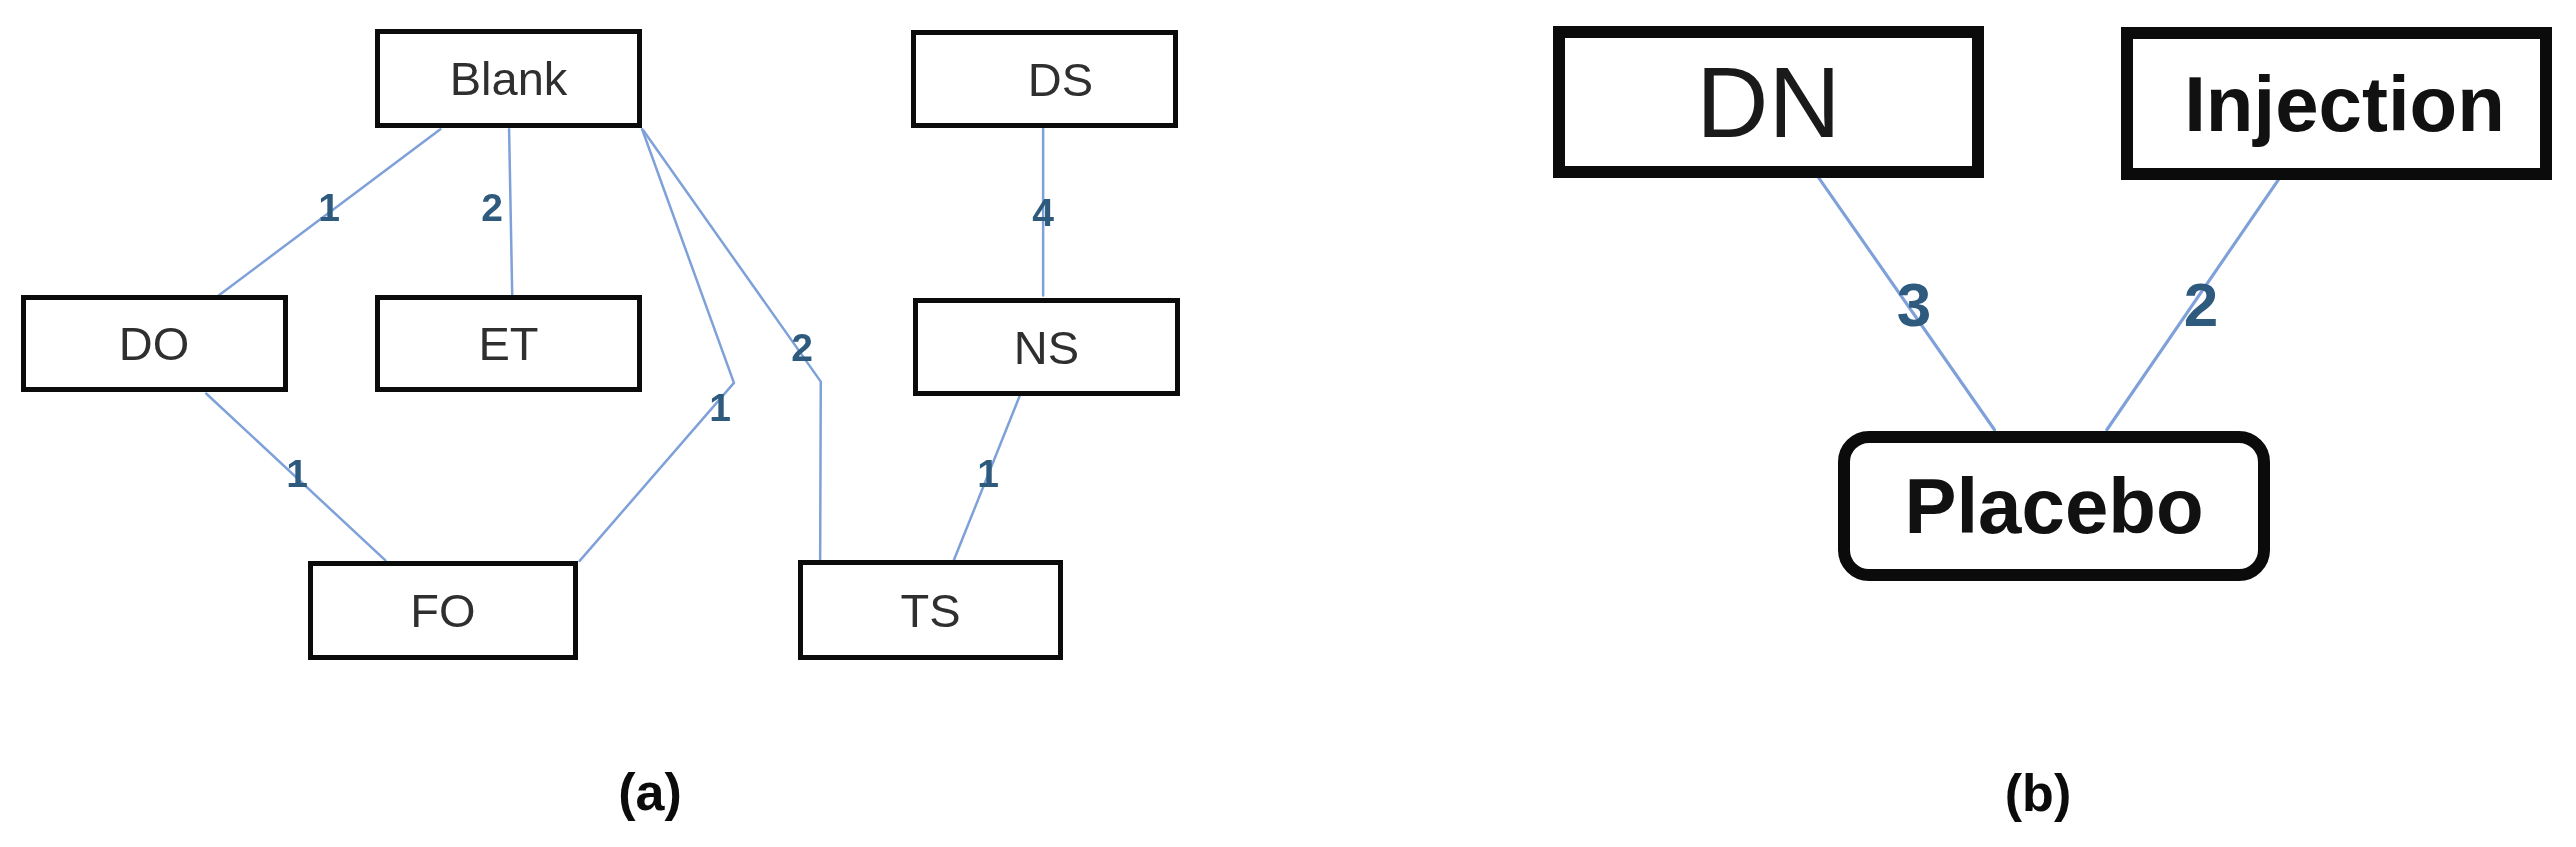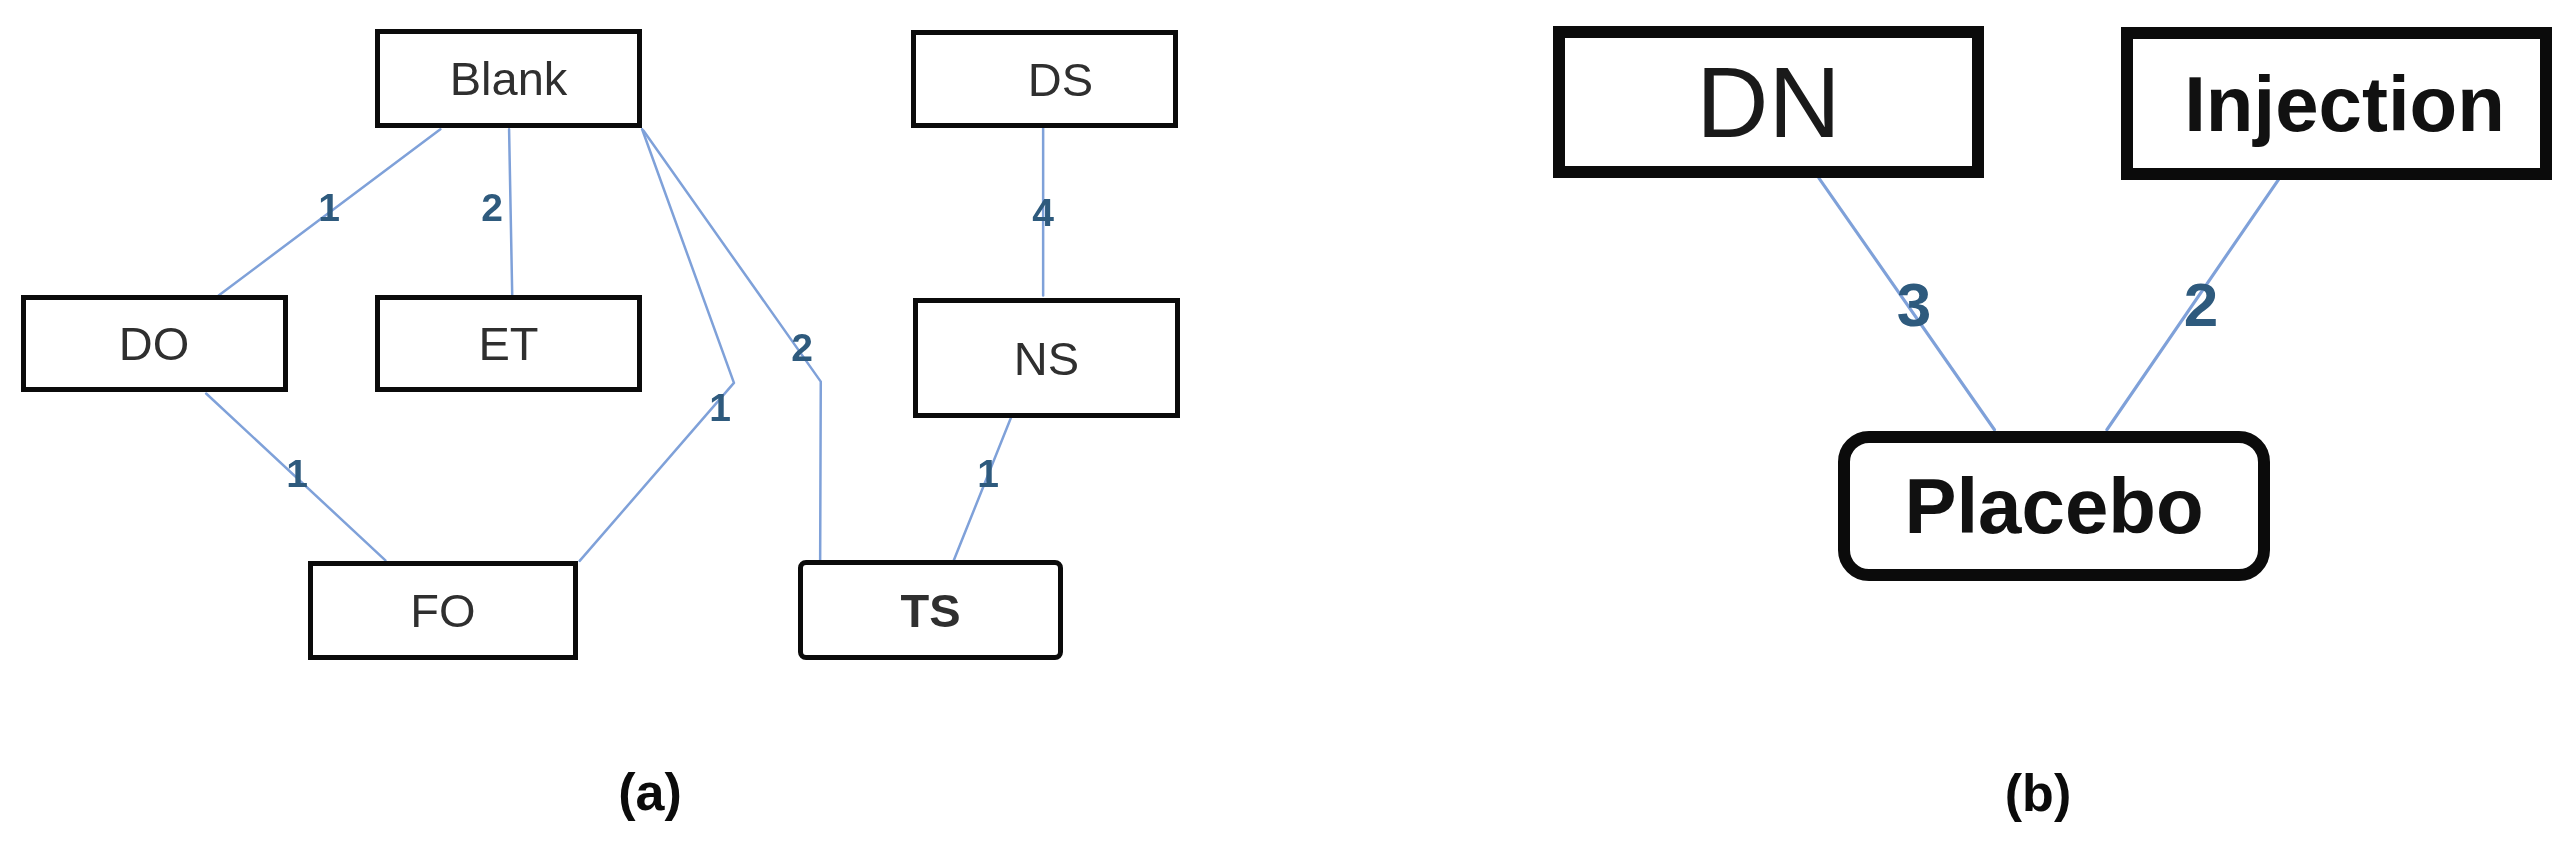--- a/index.html
+++ b/index.html
@@ -48,22 +48,22 @@
     <div class="edge-label" style="left: 492px; top: 207px; font-size: 39px; color: rgb(46, 90, 125);">2</div>
     <div class="edge-label" style="left: 720px; top: 407px; font-size: 39px; color: rgb(46, 90, 125);">1</div>
     <div class="edge-label" style="left: 802px; top: 347px; font-size: 39px; color: rgb(46, 90, 125);">2</div>
     <div class="edge-label" style="left: 297px; top: 473px; font-size: 39px; color: rgb(46, 90, 125);">1</div>
     <div class="edge-label" style="left: 1043px; top: 212px; font-size: 39px; color: rgb(46, 90, 125);">4</div>
     <div class="edge-label" style="left: 988px; top: 473px; font-size: 39px; color: rgb(46, 90, 125);">1</div>
     <div class="node" style="left: 375px; top: 29px; width: 267px; height: 99px; border-width: 5px; border-color: rgb(11, 11, 11); font-size: 47px; font-weight: 400; color: rgb(47, 47, 47);">Blank</div>
     <div class="node" style="left: 911px; top: 30px; width: 267px; height: 98px; border-width: 5px; border-color: rgb(11, 11, 11); font-size: 47px; font-weight: 400; color: rgb(47, 47, 47); padding-left: 32px;">DS</div>
     <div class="node" style="left: 20.6px; top: 295px; width: 267px; height: 97px; border-width: 5px; border-color: rgb(11, 11, 11); font-size: 47px; font-weight: 400; color: rgb(47, 47, 47);">DO</div>
     <div class="node" style="left: 375px; top: 295px; width: 267px; height: 97px; border-width: 5px; border-color: rgb(11, 11, 11); font-size: 47px; font-weight: 400; color: rgb(47, 47, 47);">ET</div>
-    <div class="node" style="left: 913px; top: 298px; width: 267px; height: 120px; border-width: 5px; border-color: rgb(11, 11, 11); font-size: 47px; font-weight: 400; color: rgb(47, 47, 47);">NS</div>
+    <div class="node" style="left: 913px; top: 298px; width: 267px; height: 98px; border-width: 5px; border-color: rgb(11, 11, 11); font-size: 47px; font-weight: 400; color: rgb(47, 47, 47);">NS</div>
     <div class="node" style="left: 308px; top: 561px; width: 270px; height: 99px; border-width: 5px; border-color: rgb(11, 11, 11); font-size: 47px; font-weight: 400; color: rgb(47, 47, 47);">FO</div>
-    <div class="node" style="left: 798px; top: 560px; width: 265px; height: 100px; border-width: 5px; border-color: rgb(11, 11, 11); font-size: 47px; font-weight: 700; color: rgb(47, 47, 47); border-radius: 8px;">TS</div>
+    <div class="node" style="left: 798px; top: 560px; width: 265px; height: 100px; border-width: 5px; border-color: rgb(11, 11, 11); font-size: 47px; font-weight: 400; color: rgb(47, 47, 47);">TS</div>
     <div class="edge-label" style="left: 1914px; top: 305px; font-size: 62px; color: rgb(46, 90, 125);">3</div>
     <div class="edge-label" style="left: 2201px; top: 305px; font-size: 62px; color: rgb(46, 90, 125);">2</div>
     <div class="node" style="left: 1553px; top: 26px; width: 431px; height: 152px; border-width: 12px; border-color: rgb(11, 11, 11); font-size: 100px; font-weight: 400; color: rgb(26, 26, 26);">DN</div>
     <div class="node" style="left: 2121px; top: 27px; width: 431px; height: 153px; border-width: 12px; border-color: rgb(11, 11, 11); font-size: 78px; font-weight: 700; color: rgb(17, 17, 17); padding-left: 16px;">Injection</div>
     <div class="node" style="left: 1838px; top: 431px; width: 432px; height: 150px; border-width: 12px; border-color: rgb(11, 11, 11); font-size: 78px; font-weight: 700; color: rgb(17, 17, 17); border-radius: 31px;">Placebo</div>
   </div>
 
 
 </body></html>

